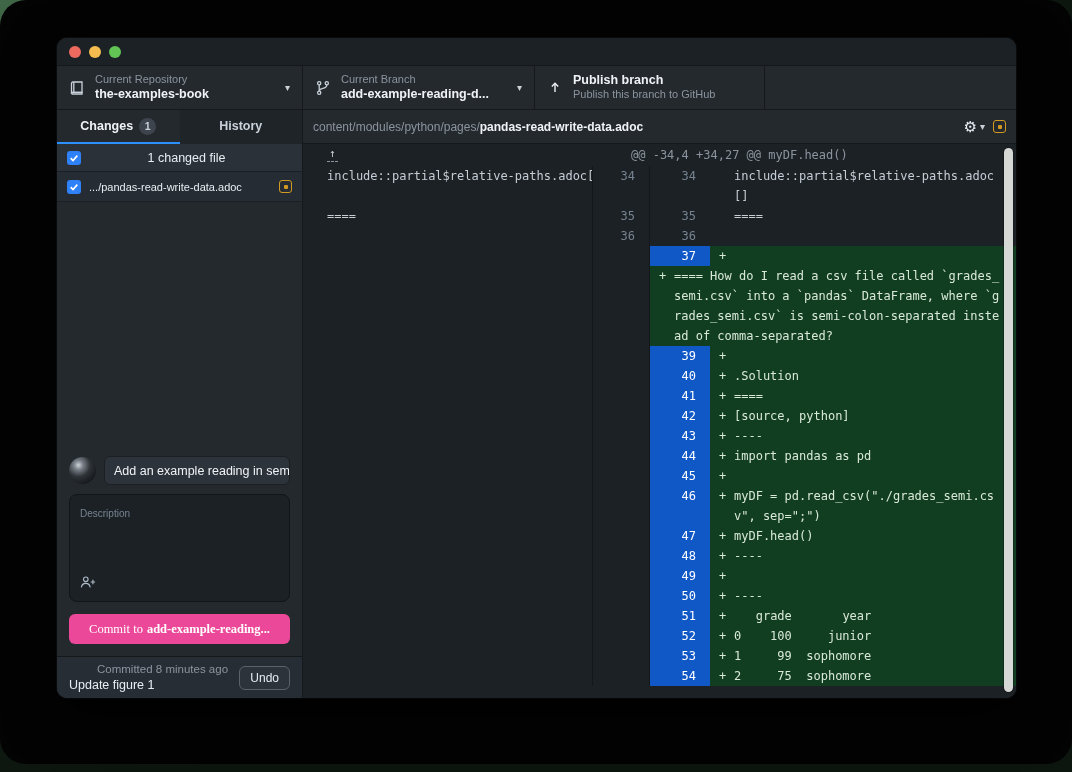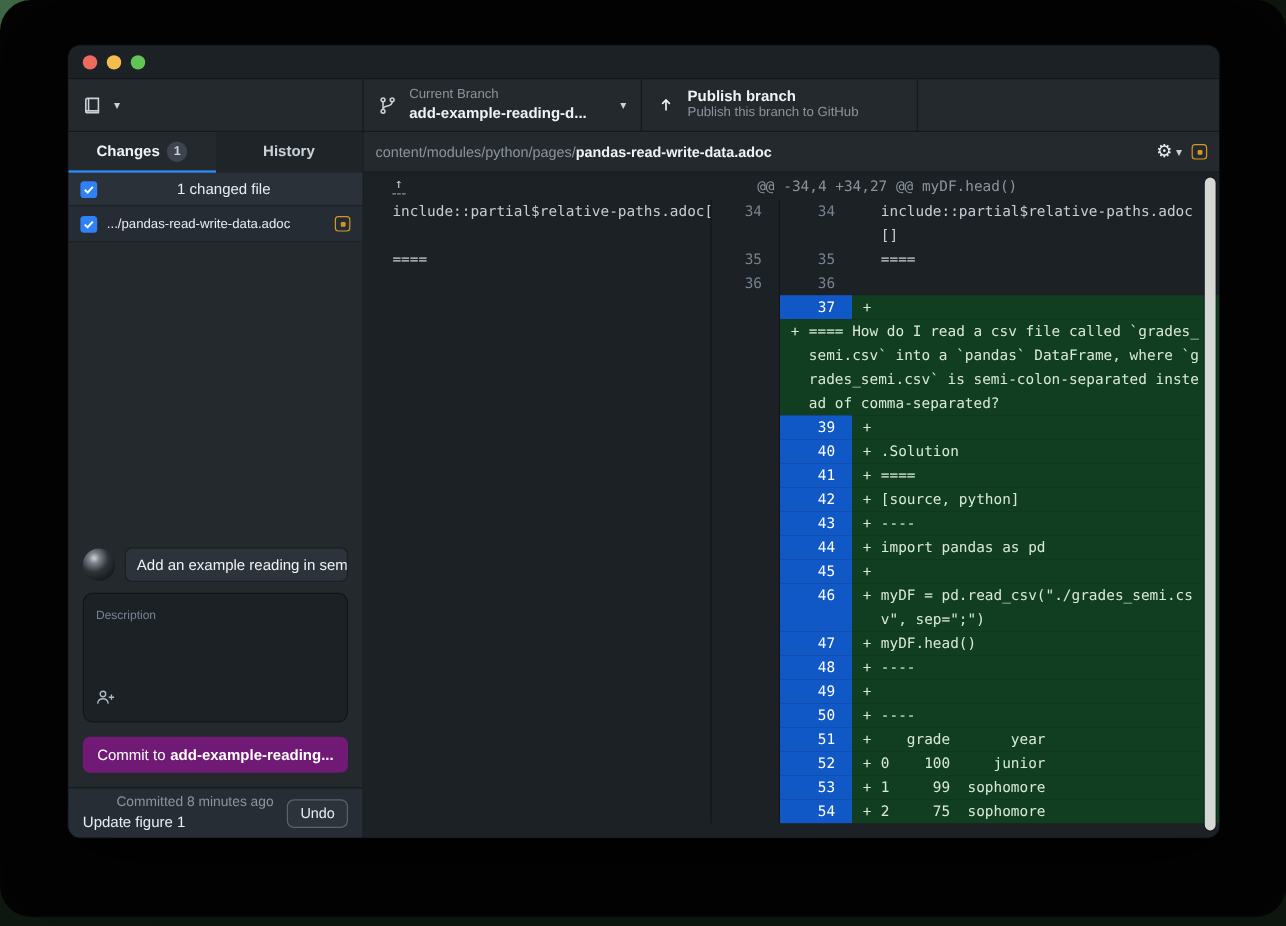--- a/index.html
+++ b/index.html
@@ -80,22 +80,22 @@
   .avatar{ width:27px; height:27px; border-radius:50%; flex:0 0 auto;
     background:radial-gradient(circle at 35% 30%, #cfd4d9 0%, #7a8088 18%, #2e3338 45%, #14171a 80%);
     border:1px solid #11141 6; }
   .summary-input{ flex:1; height:29px; background:#2d333b; border:1px solid #1b1f23; border-radius:6px;
     color:#f0f3f6; font-size:12.5px; padding:0 9px; display:flex; align-items:center;
     white-space:nowrap; overflow:hidden; cursor:text; }
   .description-box{ margin-top:9px; height:108px; background:#1c2126; border:1px solid #121518;
     border-radius:8px; padding:8px 10px; position:relative; cursor:text; }
   .description-placeholder{ color:#768390; font-size:10px; }
   .coauthor-icon{ position:absolute; left:10px; bottom:8px; color:#adbac7; }
-  .commit-button{ margin-top:12px; width:100%; height:30px; background:#701a75; border:none;
-    border-radius:6px; color:#fff; font-size:12.5px; font-family:Liberation Sans, sans-serif;
+  .commit-button{ margin-top:12px; width:100%; height:30px; background:#ec4899; border:none;
+    border-radius:6px; color:#fff; font-size:12.5px; font-family:Liberation Serif, serif;
     display:flex; align-items:center; justify-content:center; gap:0; cursor:pointer;
     white-space:nowrap; overflow:hidden; }
   .commit-button .cb-bold{ font-weight:bold; margin-left:4px; }
 
   
   .history-bar{ flex:0 0 auto; height:42px; background:#272d34; border-top:1px solid #16191c;
     display:flex; align-items:center; padding:0 12px; gap:8px; }
   .hb-texts{ flex:1; min-width:0; line-height:1.3; }
   .hb-status{ font-size:11.5px; color:#8b949e; white-space:nowrap;margin-left:28px; }
   .hb-message{ font-size:12.5px; color:#e6edf3; white-space:nowrap; }
@@ -152,20 +152,24 @@
 
   <div class="toolbar">
     <div class="tb-section tb-repo">
       <span class="tb-icon">
         <svg width="16" height="16" viewBox="0 0 16 16" fill="none" stroke="#c9d1d9" stroke-width="1.3">
           <path d="M2.5 3.3C2.5 2.6 3.1 2 3.8 2H13v10.3H3.8c-.5 0-.9.2-1.3.5V3.3z"></path>
           <path d="M2.5 12.8c.4-.3.8-.5 1.3-.5H13v1.7H3.8c-.7 0-1.3-.5-1.3-1.2z"></path>
           <line x1="4.8" y1="2.2" x2="4.8" y2="12.3"></line>
         </svg>
       </span>
+      <span class="tb-texts">
+        <div class="tb-label">Current Repository</div>
+        <div class="tb-value">the-examples-book</div>
+      </span>
       <span class="caret">▾</span>
     </div>
 
     <div class="tb-section tb-branch">
       <span class="tb-icon">
         <svg width="16" height="16" viewBox="0 0 16 16" fill="none" stroke="#c9d1d9" stroke-width="1.3">
           <circle cx="4.2" cy="3.2" r="1.6"></circle>
           <circle cx="11.8" cy="3.2" r="1.6"></circle>
           <circle cx="4.2" cy="12.8" r="1.6"></circle>
           <path d="M4.2 4.8v6.4"></path>

